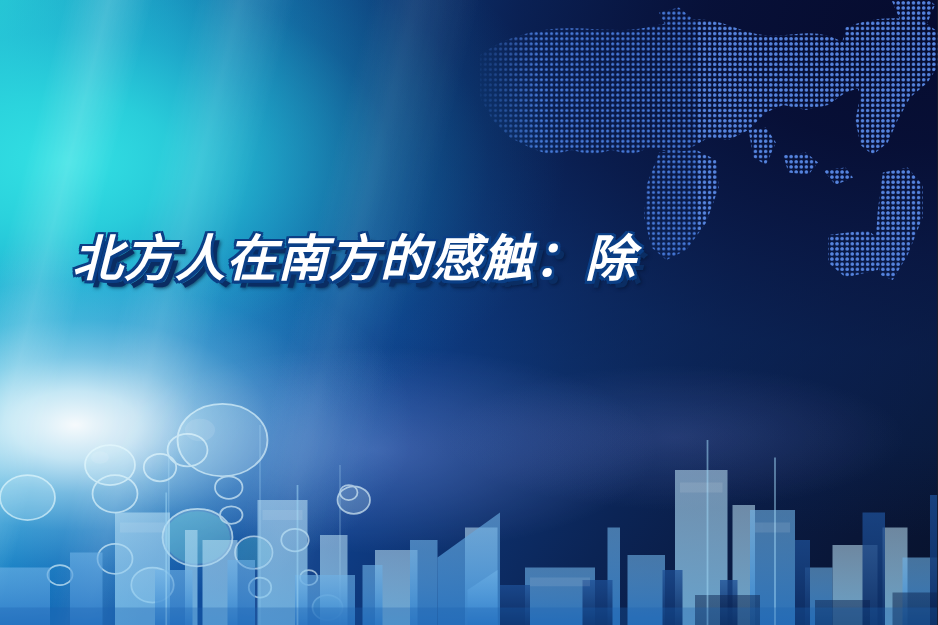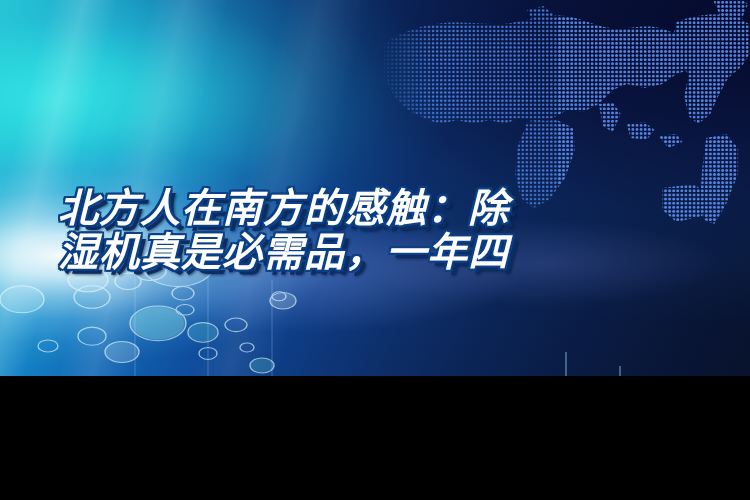--- a/index.html
+++ b/index.html
@@ -1,19 +1,19 @@
 <!DOCTYPE html>
 <html lang="zh-CN"><head>
 <meta charset="utf-8">
 <title>除湿机banner</title>
 <style>
   html,body{margin:0;padding:0;background:#000;}
   #stage{
     position:relative;
-    width:750px;height:376px;
+    width:750px;height:500px;
     overflow:hidden;
     font-family:"Liberation Sans","DejaVu Sans",sans-serif;
     background:#0a1130;
   }
   .layer{position:absolute;inset:0;}
 
   
   #bg-base{
     background:
       linear-gradient(118deg,
@@ -348,16 +348,15 @@
         <rect x="604" y="82" width="28" height="8"></rect>
         <rect x="424" y="126" width="48" height="7"></rect>
       </g>
 
       <rect x="0" y="150" width="750" height="14" fill="#1b5fae" opacity=".30"></rect>
     </svg>
   </div>
 
   <div id="headline">
     <span class="hl-line l1">北方人在南方的感触：除</span>
-    <span class="hl-line l2">湿机真是必需品，一年四</span>
   </div>
 
 </div>
 
 </body></html>

